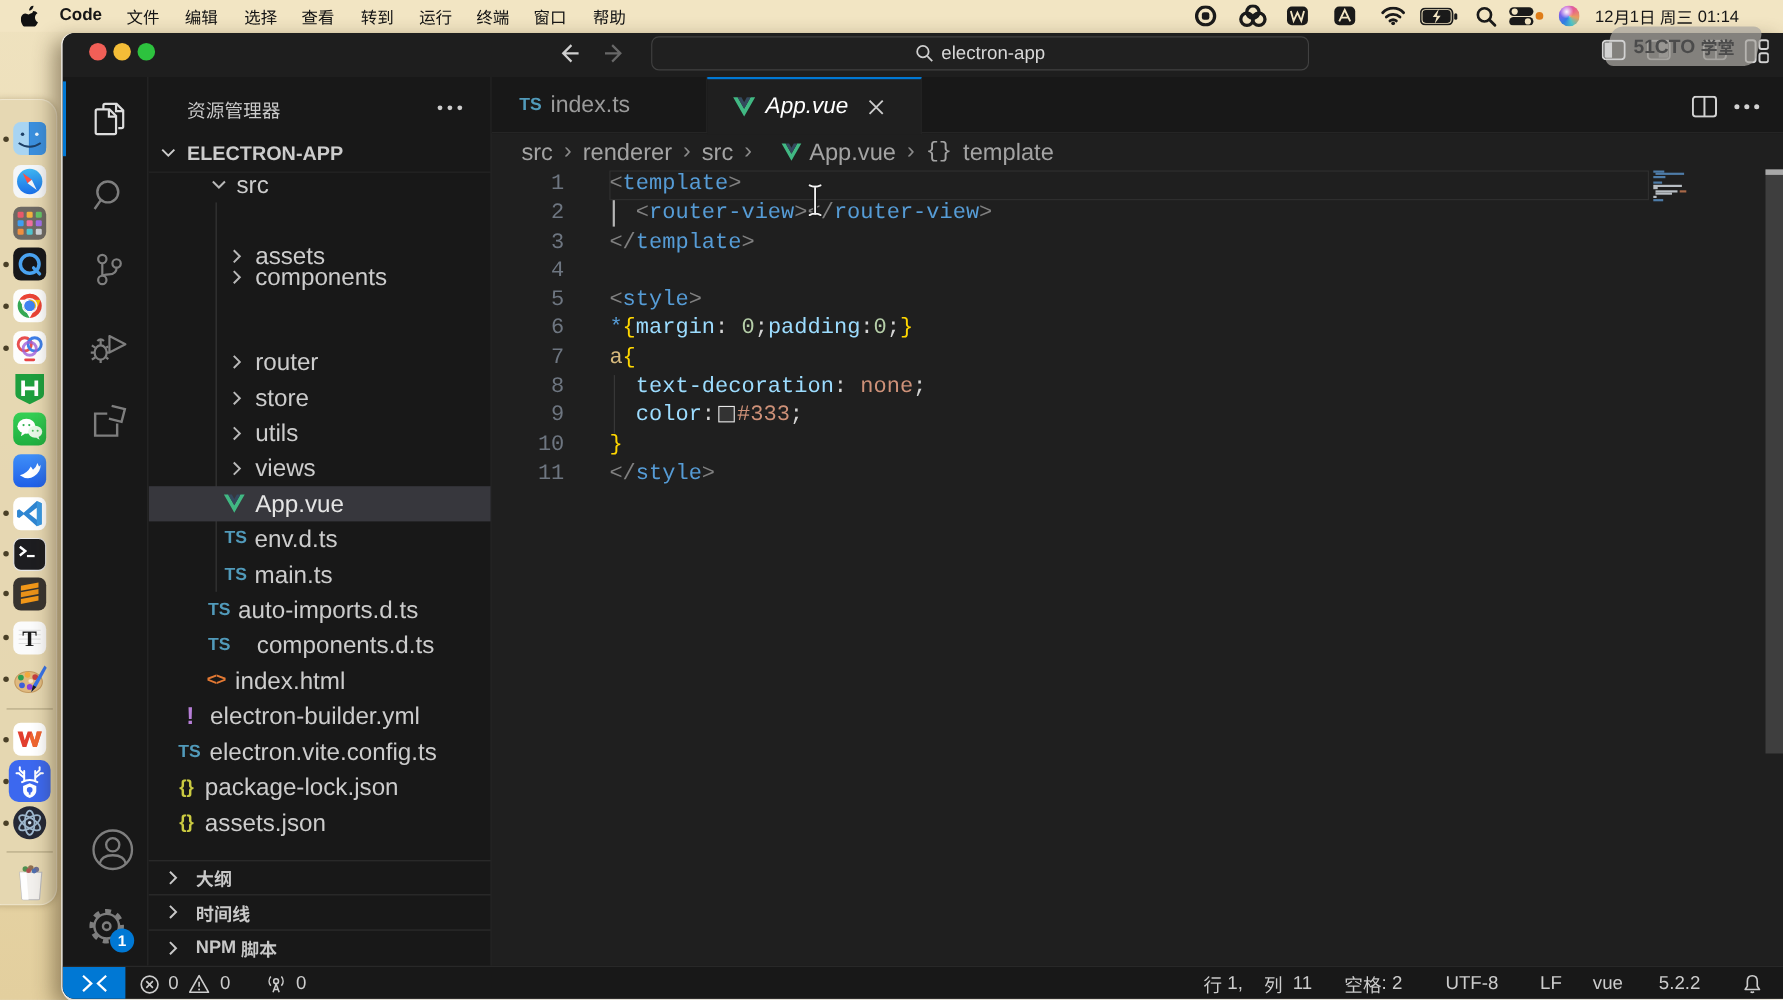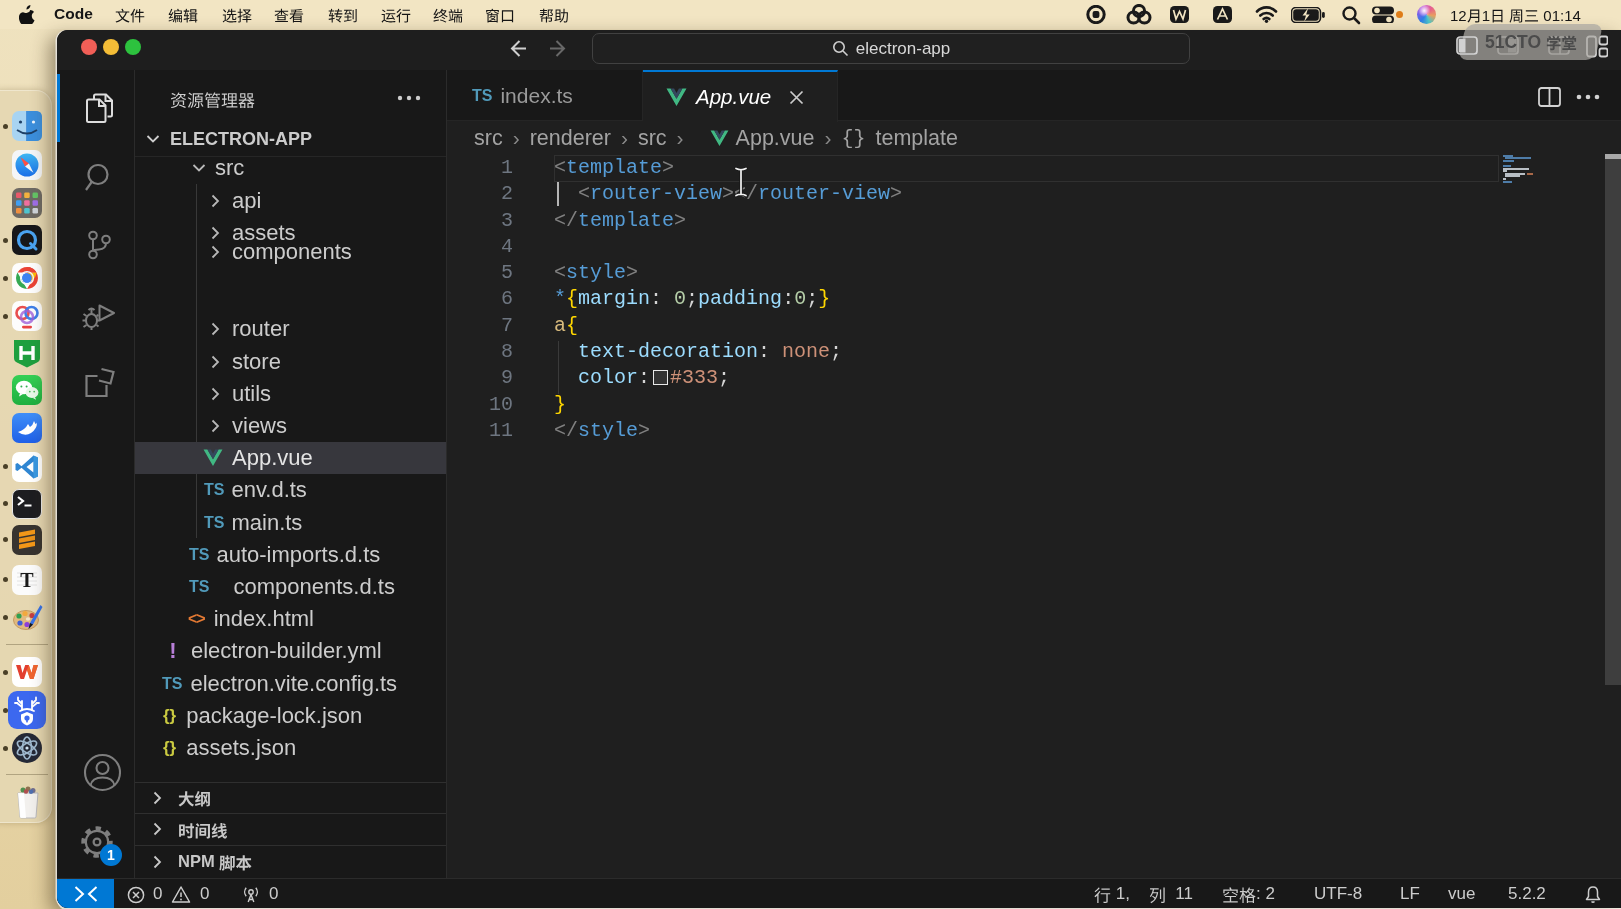--- a/index.html
+++ b/index.html
@@ -458,26 +458,20 @@
    <span style="margin-left:9px">ELECTRON-APP</span>
   </div>
   <div class="abs" style="left:0;top:85.5px;width:312px;height:1px;background:#262626"></div>
   <div id="tree" class="abs" style="left:0;top:82.4px;width:312px;height:629.2px;overflow:hidden">
    <div class="abs" style="left:61px;top:32px;width:1px;height:354px;background:#383838"></div>
    <div class="row" style="top:0px">
           <svg class="chev" style="margin-left:56px" width="15" height="15" viewBox="0 0 16 16">
             <path d="M2.5 5 L8 10.5 L13.5 5" stroke="#b8b8b8" stroke-width="1.8" fill="none"></path>
           </svg>
           <span style="margin-left:8px">src</span>
-        </div>
-   <div class="row" style="top:32.2px">
-          <svg class="chev" style="margin-left:72px;flex:none" width="15" height="15" viewBox="0 0 16 16">
-            <path d="M5.5 2.5 L11 8 L5.5 13.5" stroke="#b8b8b8" stroke-width="1.8" fill="none"></path>
-          </svg>
-          <span style="margin-left:9px">api</span>
         </div>
 <div class="row" style="top:64.4px">
           <svg class="chev" style="margin-left:72px;flex:none" width="15" height="15" viewBox="0 0 16 16">
             <path d="M5.5 2.5 L11 8 L5.5 13.5" stroke="#b8b8b8" stroke-width="1.8" fill="none"></path>
           </svg>
           <span style="margin-left:9px">assets</span>
         </div>
 <div class="row" style="top:84px">
           <svg class="chev" style="margin-left:72px;flex:none" width="15" height="15" viewBox="0 0 16 16">
             <path d="M5.5 2.5 L11 8 L5.5 13.5" stroke="#b8b8b8" stroke-width="1.8" fill="none"></path>

